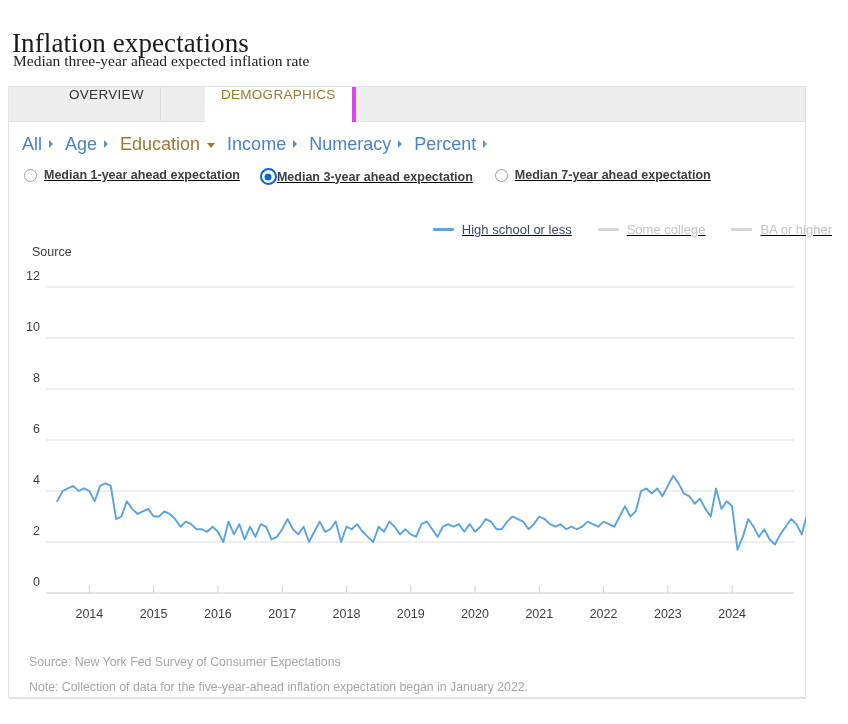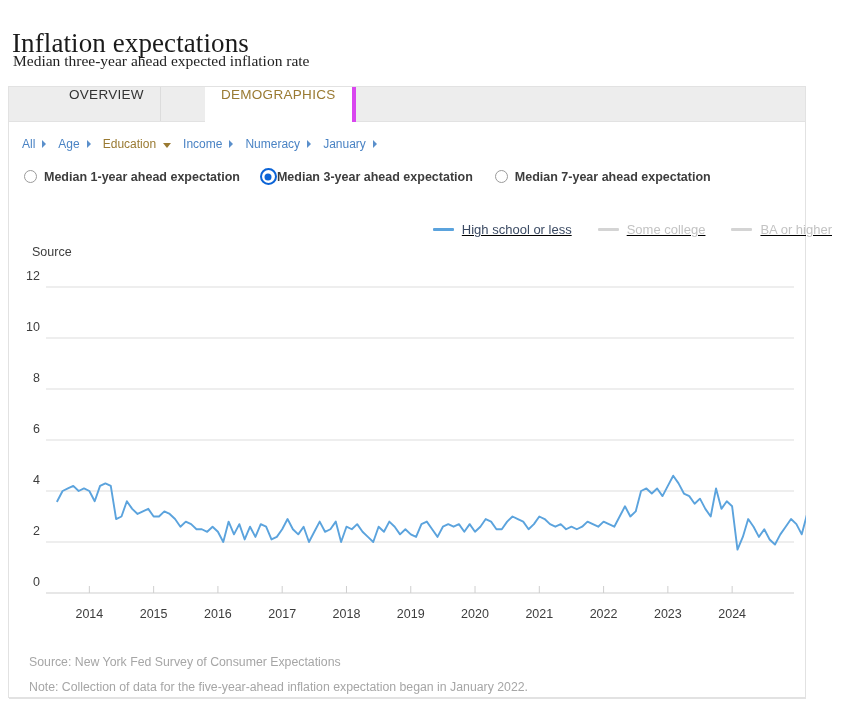--- a/index.html
+++ b/index.html
@@ -103,21 +103,21 @@
     left: 22px;
     top: 135px;
     height: 18px;
     display: flex;
     align-items: center;
     gap: 0px;
   }
   .filter-item {
     display: flex;
     align-items: center;
-    font-size: 12px;
+    font-size: 18px;
     color: #4a83c4;
     cursor: pointer;
     margin-right: 12px;
     white-space: nowrap;
   }
   .filter-item.active {
     color: #9a7a32;
   }
   .caret-right {
     display: inline-block;
@@ -139,21 +139,22 @@
     position: relative;
     top: 1px;
   }
 
   
   .radiorow {
     position: absolute;
     left: 24px;
     top: 168px;
     display: flex;
-    align-items: center;
+    align-items: flex-start;
+    text-decoration: underline;
   }
   .radio-item {
     display: flex;
     align-items: center;
     margin-right: 22px;
     cursor: pointer;
     white-space: nowrap;
   }
   .radio-mark {
     width: 13px;
@@ -299,21 +300,21 @@
     </div>
     <div class="filter-item">
       <span>Income</span>
       <span class="caret-right"></span>
     </div>
     <div class="filter-item">
       <span>Numeracy</span>
       <span class="caret-right"></span>
     </div>
     <div class="filter-item">
-      <span>January</span>
+      <span>Percent</span>
       <span class="caret-right"></span>
     </div>
   </div>
 
   <div class="radiorow">
     <div class="radio-item">
       <span class="radio-mark"></span>
       <span class="radio-label">Median 1-year ahead expectation</span>
     </div>
     <div class="radio-item selected">

